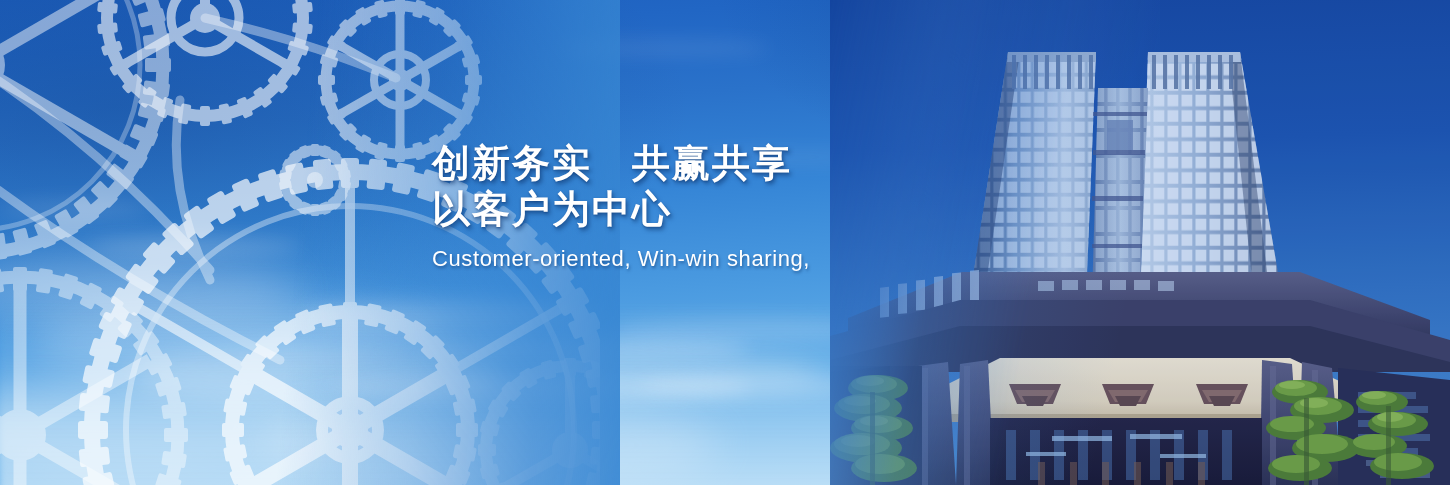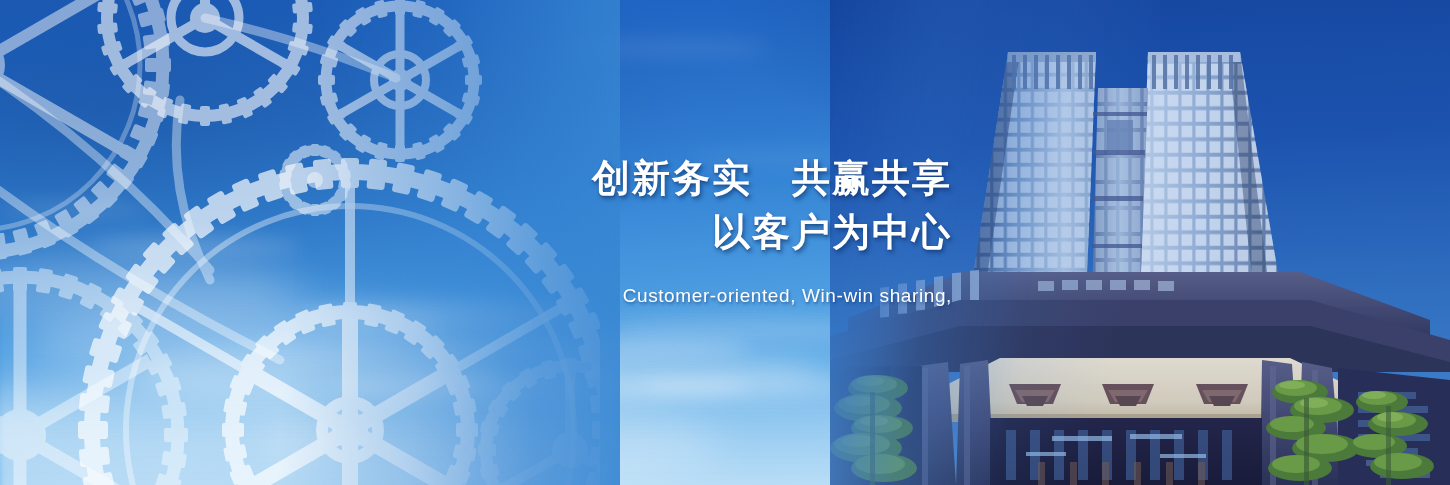--- a/index.html
+++ b/index.html
@@ -100,42 +100,41 @@
     position: absolute; inset: 0;
     -webkit-mask-image: linear-gradient(100deg, rgba(0,0,0,0) 0%, rgba(0,0,0,0.22) 9%, rgba(0,0,0,0.72) 21%, rgba(0,0,0,1) 36%, rgba(0,0,0,1) 100%);
             mask-image: linear-gradient(100deg, rgba(0,0,0,0) 0%, rgba(0,0,0,0.22) 9%, rgba(0,0,0,0.72) 21%, rgba(0,0,0,1) 36%, rgba(0,0,0,1) 100%);
   }
   .bldg-mask svg { width: 100%; height: 100%; display: block; }
 
   
   .copy {
     position: absolute;
     left: 432px;
-    top: 155px;
+    top: 140px;
     width: 520px;
     z-index: 20;
-    text-align: right;
   }
   .headline {
     color: #ffffff;
     font-size: 38px;
     font-weight: bold;
     line-height: 46px;
     letter-spacing: 2px;
     text-shadow: 2px 3px 4px rgba(10,45,100,0.55), 0 1px 2px rgba(10,45,100,0.4);
     white-space: pre;
   }
-  .headline-2 { margin-top: 8px; }
+  .headline-2 { }
   .subhead {
     color: #ffffff;
-    font-size: 19px;
+    font-size: 22px;
     font-weight: normal;
     line-height: 35px;
     letter-spacing: 0.6px;
-    margin-top: 23px;
+    margin-top: 9px;
     text-shadow: 1px 2px 3px rgba(10,45,100,0.5);
   }
   .subhead div { white-space: pre; }
 </style>
 </head>
 <body>
 
 <div id="banner">
 
   <div class="sky-base"></div>

